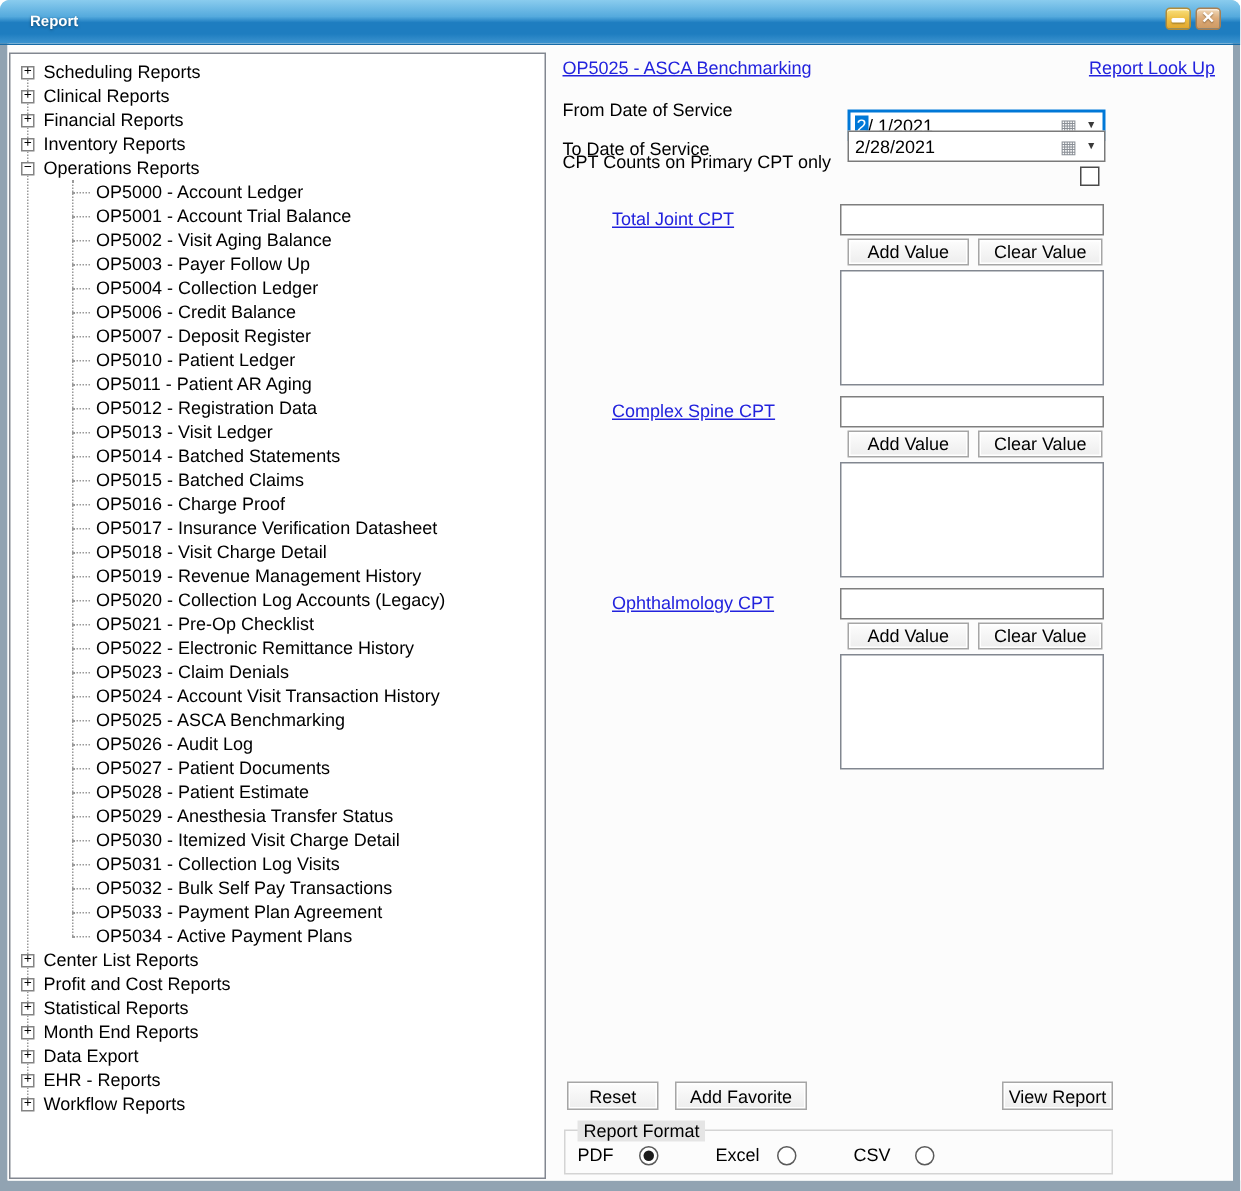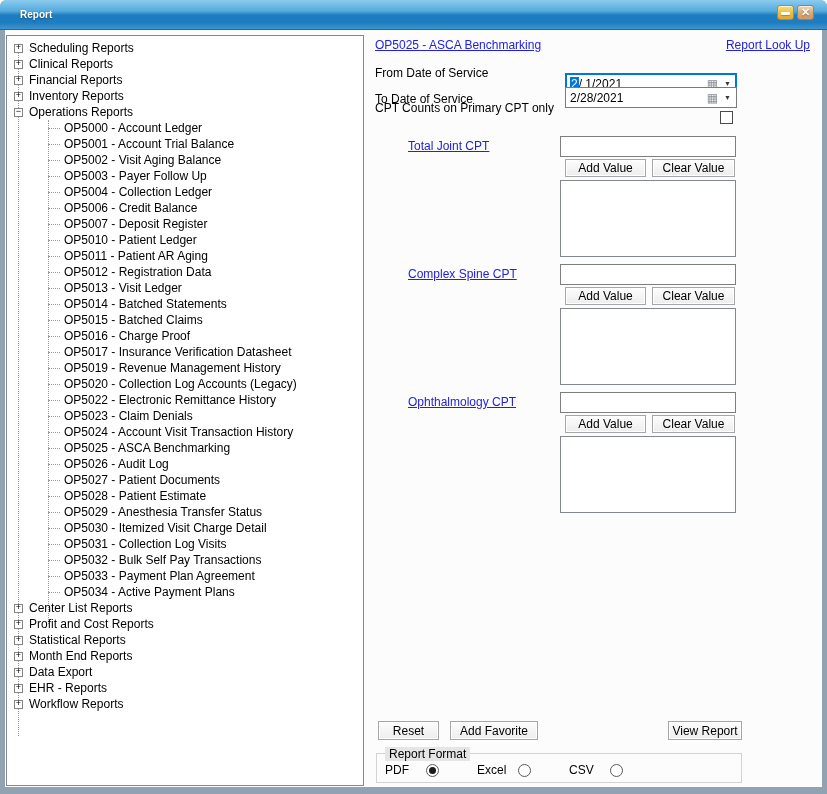--- a/index.html
+++ b/index.html
@@ -245,31 +245,39 @@
           <div class="trow child">
             <span class="conn"></span>
             <span class="tlabel">OP5016 - Charge Proof</span>
           </div>
 
           <div class="trow child">
             <span class="conn"></span>
             <span class="tlabel">OP5017 - Insurance Verification Datasheet</span>
           </div>
 
+          <div class="trow child">
+            <span class="conn"></span>
+            <span class="tlabel">OP5018 - Visit Charge Detail</span>
+          </div>
 
           <div class="trow child">
             <span class="conn"></span>
             <span class="tlabel">OP5019 - Revenue Management History</span>
           </div>
 
           <div class="trow child">
             <span class="conn"></span>
             <span class="tlabel">OP5020 - Collection Log Accounts (Legacy)</span>
           </div>
 
+          <div class="trow child">
+            <span class="conn"></span>
+            <span class="tlabel">OP5021 - Pre-Op Checklist</span>
+          </div>
 
           <div class="trow child">
             <span class="conn"></span>
             <span class="tlabel">OP5022 - Electronic Remittance History</span>
           </div>
 
           <div class="trow child">
             <span class="conn"></span>
             <span class="tlabel">OP5023 - Claim Denials</span>
           </div>

